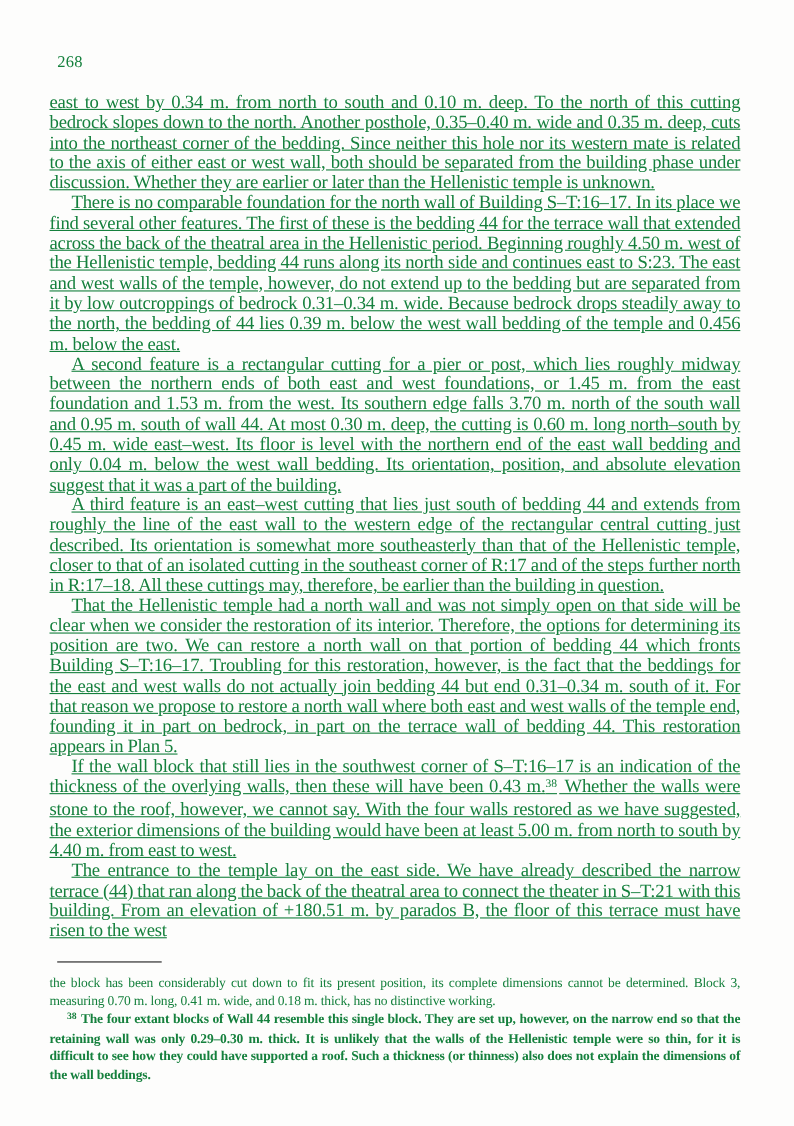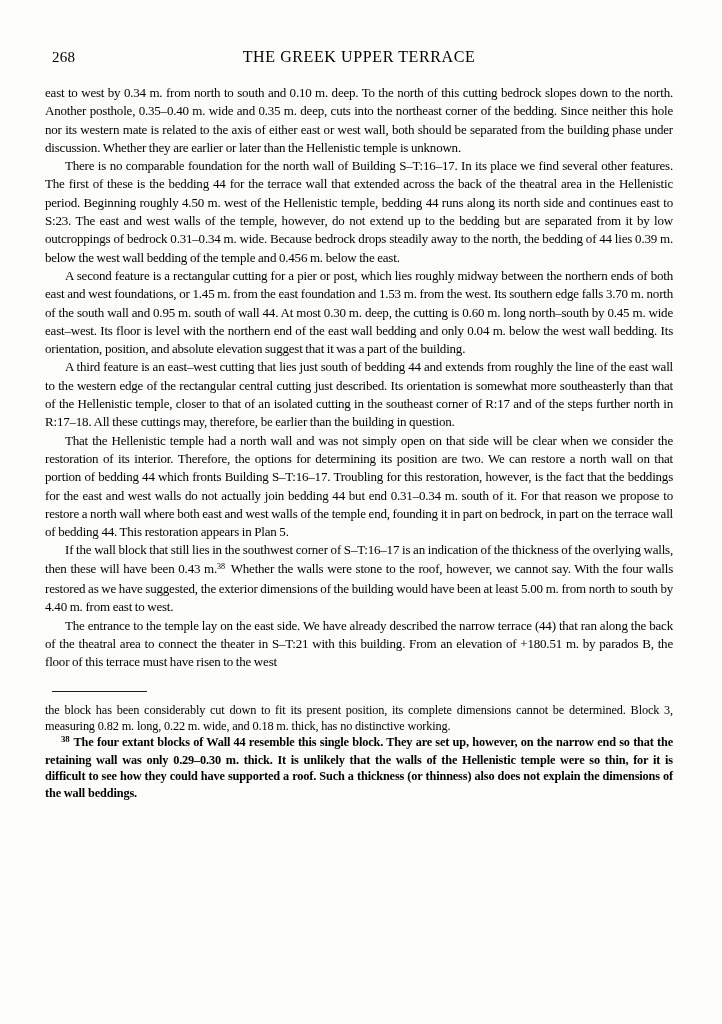--- a/index.html
+++ b/index.html
@@ -4,21 +4,21 @@
 <style>
   * { margin: 0; padding: 0; box-sizing: border-box; }
   html, body { background: #ffffff; }
   .page {
     position: relative;
     width: 722px;
     height: 1024px;
     background: #fdfdfc;
     overflow: hidden;
     font-family: "Liberation Serif", serif;
-    color: #000000;
+    color: #15803d;
   }
   .textblock {
     position: absolute;
     left: 45px;
     top: 48px;
     width: 628px;
   }
   .running-header {
     position: relative;
     height: 20px;
@@ -31,25 +31,26 @@
     font-size: 15px;
     letter-spacing: 0.2px;
   }
   .running-title {
     text-align: center;
     font-size: 16px;
     letter-spacing: 0.6px;
     white-space: nowrap;
   }
   .body-text {
-    font-size: 13px;
+    font-size: 17px;
     line-height: 18.3px;
     text-align: justify;
     letter-spacing: -0.2px;
     word-spacing: -0.3px;
+    text-decoration: underline;
   }
   .para { text-indent: 0; }
   .para.indent { text-indent: 20px; }
   .fnref {
     font-size: 0.62em;
     vertical-align: baseline;
     position: relative;
     top: -0.5em;
     margin-right: 2px;
     letter-spacing: 0;
@@ -77,33 +78,32 @@
   }
 </style>
 </head>
 <body>
 
 <div class="page">
   <div class="textblock">
 
     <div class="running-header">
       <span class="page-number">268</span>
-      <div class="running-title">THE GREEK UPPER TERRACE</div>
     </div>
 
     <div class="body-text">
       <p class="para">east to west by 0.34 m. from north to south and 0.10 m. deep. To the north of this cutting bedrock slopes down to the north. Another posthole, 0.35–0.40 m. wide and 0.35 m. deep, cuts into the northeast corner of the bedding. Since neither this hole nor its western mate is related to the axis of either east or west wall, both should be separated from the building phase under discussion. Whether they are earlier or later than the Hellenistic temple is unknown.</p>
       <p class="para indent">There is no comparable foundation for the north wall of Building S–T:16–17. In its place we find several other features. The first of these is the bedding 44 for the terrace wall that extended across the back of the theatral area in the Hellenistic period. Beginning roughly 4.50 m. west of the Hellenistic temple, bedding 44 runs along its north side and continues east to S:23. The east and west walls of the temple, however, do not extend up to the bedding but are separated from it by low outcroppings of bedrock 0.31–0.34 m. wide. Because bedrock drops steadily away to the north, the bedding of 44 lies 0.39 m. below the west wall bedding of the temple and 0.456 m. below the east.</p>
       <p class="para indent">A second feature is a rectangular cutting for a pier or post, which lies roughly midway between the northern ends of both east and west foundations, or 1.45 m. from the east foundation and 1.53 m. from the west. Its southern edge falls 3.70 m. north of the south wall and 0.95 m. south of wall 44. At most 0.30 m. deep, the cutting is 0.60 m. long north–south by 0.45 m. wide east–west. Its floor is level with the northern end of the east wall bedding and only 0.04 m. below the west wall bedding. Its orientation, position, and absolute elevation suggest that it was a part of the building.</p>
       <p class="para indent">A third feature is an east–west cutting that lies just south of bedding 44 and extends from roughly the line of the east wall to the western edge of the rectangular central cutting just described. Its orientation is somewhat more southeasterly than that of the Hellenistic temple, closer to that of an isolated cutting in the southeast corner of R:17 and of the steps further north in R:17–18. All these cuttings may, therefore, be earlier than the building in question.</p>
       <p class="para indent">That the Hellenistic temple had a north wall and was not simply open on that side will be clear when we consider the restoration of its interior. Therefore, the options for determining its position are two. We can restore a north wall on that portion of bedding 44 which fronts Building S–T:16–17. Troubling for this restoration, however, is the fact that the beddings for the east and west walls do not actually join bedding 44 but end 0.31–0.34 m. south of it. For that reason we propose to restore a north wall where both east and west walls of the temple end, founding it in part on bedrock, in part on the terrace wall of bedding 44. This restoration appears in Plan 5.</p>
       <p class="para indent"><span>If the wall block that still lies in the southwest corner of S–T:16–17 is an indication of the thickness of the overlying walls, then these will have been 0.43 m.</span><sup class="fnref">38</sup><span> Whether the walls were stone to the roof, however, we cannot say. With the four walls restored as we have suggested, the exterior dimensions of the building would have been at least 5.00 m. from north to south by 4.40 m. from east to west.</span></p>
       <p class="para indent">The entrance to the temple lay on the east side. We have already described the narrow terrace (44) that ran along the back of the theatral area to connect the theater in S–T:21 with this building. From an elevation of +180.51 m. by parados B, the floor of this terrace must have risen to the west</p>
     </div>
 
     <div class="footnotes">
       <div class="fn-rule"></div>
-      <p class="fn">the block has been considerably cut down to fit its present position, its complete dimensions cannot be determined. Block 3, measuring 0.82 m. long, 0.22 m. wide, and 0.18 m. thick, has no distinctive working.</p>
+      <p class="fn">the block has been considerably cut down to fit its present position, its complete dimensions cannot be determined. Block 3, measuring 0.70 m. long, 0.41 m. wide, and 0.18 m. thick, has no distinctive working.</p>
       <p class="fn fn-new"><sup class="fn-marker">38</sup><span>The four extant blocks of Wall 44 resemble this single block. They are set up, however, on the narrow end so that the retaining wall was only 0.29–0.30 m. thick. It is unlikely that the walls of the Hellenistic temple were so thin, for it is difficult to see how they could have supported a roof. Such a thickness (or thinness) also does not explain the dimensions of the wall beddings.</span></p>
     </div>
 
   </div>
 </div>
 
 </body></html>

